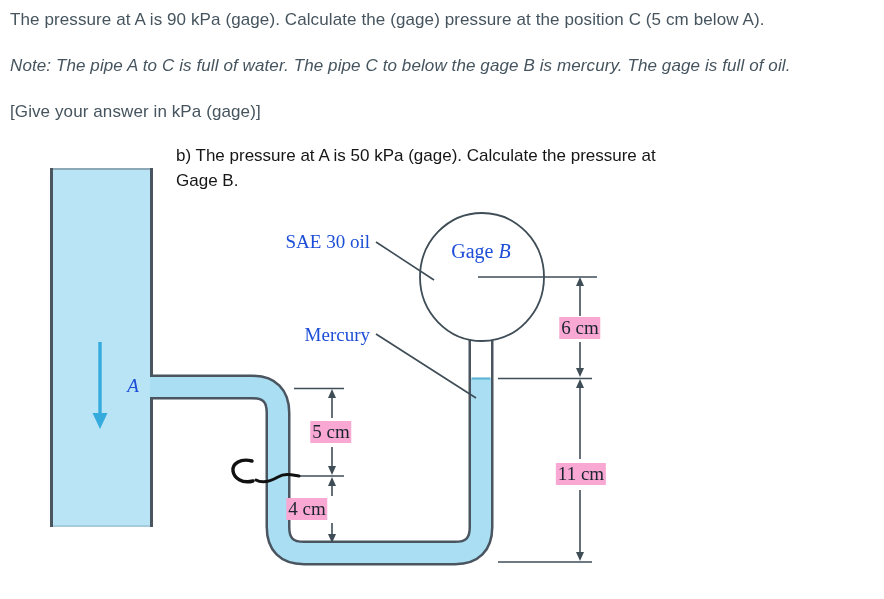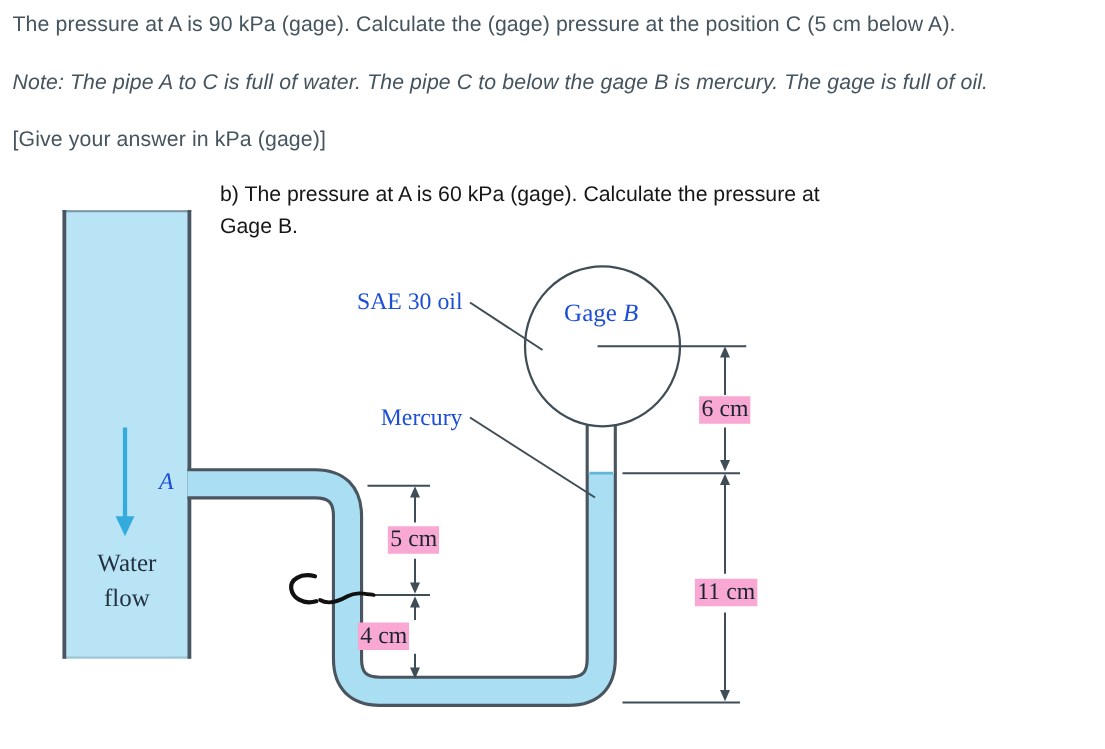--- a/index.html
+++ b/index.html
@@ -66,21 +66,21 @@
 </style>
 </head>
 <body>
 
 <div class="screen">
 
   <div class="qline" style="top:10px;">The pressure at A is 90 kPa (gage). Calculate the (gage) pressure at the position C (5 cm below A).</div>
   <div class="qline italic" style="top:56px;">Note: The pipe A to C is full of water. The pipe C to below the gage B is mercury. The gage is full of oil.</div>
   <div class="qline" style="top:102px;">[Give your answer in kPa (gage)]</div>
 
-  <div class="caption-line" style="top:146px;">b) The pressure at A is 60 kPa (gage). Calculate the pressure at</div>
+  <div class="caption-line" style="top:146px;">b) The pressure at A is 50 kPa (gage). Calculate the pressure at</div>
   <div class="caption-line" style="top:171px;">Gage B.</div>
 
   <svg class="fig" width="884" height="599" viewBox="0 0 884 599">
 
     <rect x="50" y="168" width="103" height="359" fill="#b9e4f6"></rect>
     <line x1="50" y1="169" x2="153" y2="169" stroke="#7e939f" stroke-width="1.5"></line>
     <line x1="50" y1="526" x2="153" y2="526" stroke="#9fc4d4" stroke-width="1.5"></line>
     <line x1="51.5" y1="168" x2="51.5" y2="527" stroke="#4a5560" stroke-width="3"></line>
     <line x1="151.5" y1="168" x2="151.5" y2="377" stroke="#4a5560" stroke-width="3"></line>
     <line x1="151.5" y1="397" x2="151.5" y2="527" stroke="#4a5560" stroke-width="3"></line>
@@ -131,18 +131,14 @@
   <div class="fig-label right-align" style="left:200px; width:170px; top:242px;">SAE 30 oil</div>
   <div class="fig-label centered gage-label" style="left:481px; top:251px;"><span>Gage</span><span class="italic">B</span></div>
   <div class="fig-label right-align" style="left:200px; width:170px; top:335px;">Mercury</div>
   <div class="fig-label centered italic" style="left:133px; top:386px;">A</div>
 
   <div class="dim-label" style="left:580px; top:328px;">6 cm</div>
   <div class="dim-label" style="left:581px; top:474px;">11 cm</div>
   <div class="dim-label" style="left:331px; top:432px;">5 cm</div>
   <div class="dim-label" style="left:307px; top:509px;">4 cm</div>
 
-  <div class="water-label">
-    <div>Water</div>
-    <div>flow</div>
-  </div>
 
 </div>
 
 </body></html>

